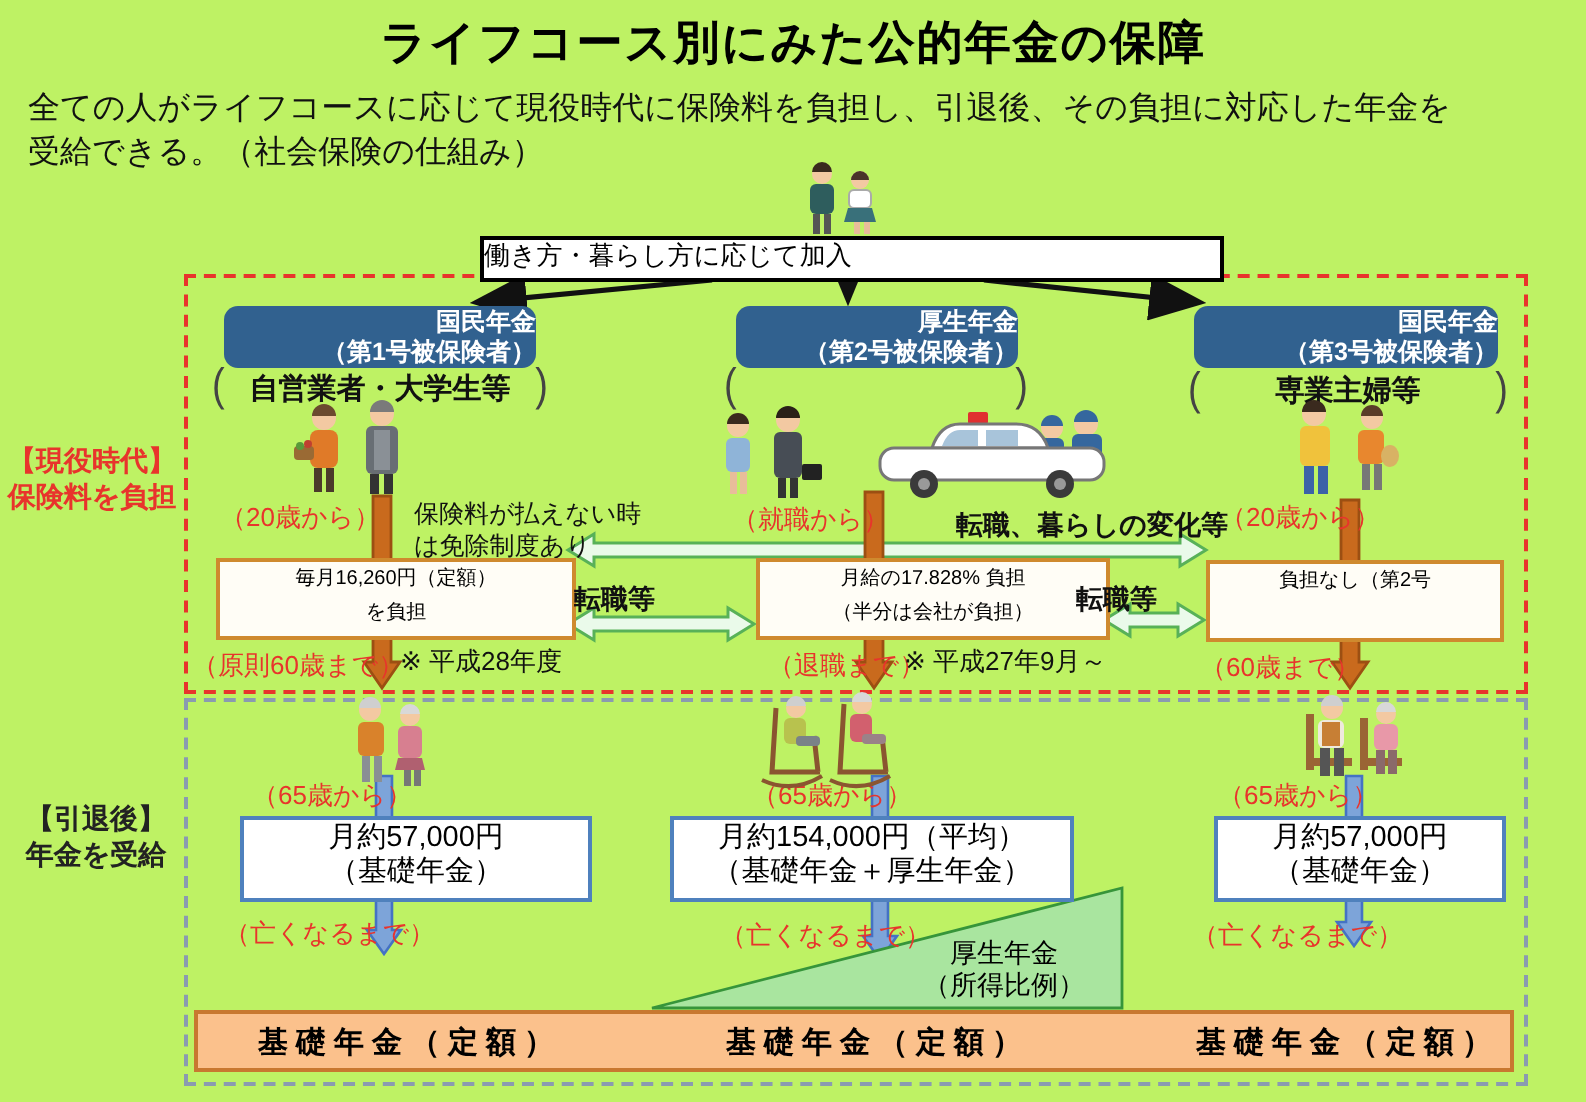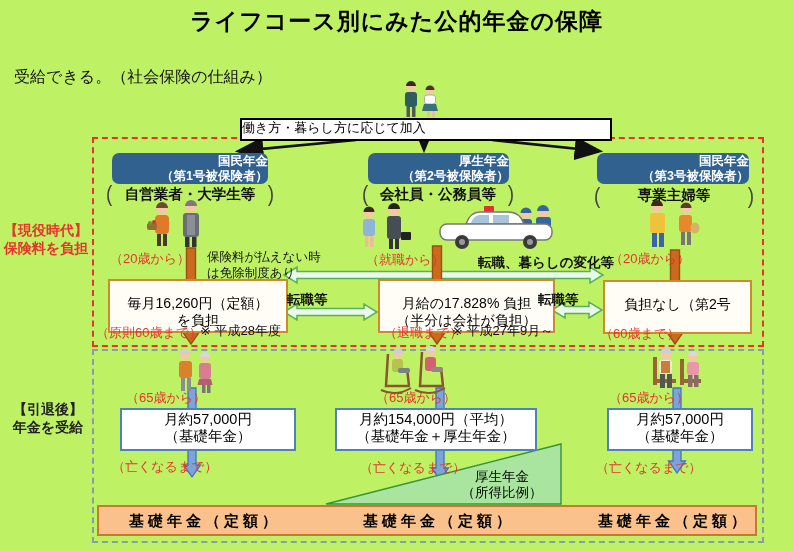--- a/index.html
+++ b/index.html
@@ -11,38 +11,39 @@
   #stage{position:relative;width:793px;height:551px;background:#bef264;overflow:hidden;}
   .abs{position:absolute;}
   .ttl{width:793px;text-align:center;font-size:23px;font-weight:bold;letter-spacing:1px;}
   .sub{font-size:16px;line-height:22px;color:#111;white-space:nowrap;}
   .joinbox{border:2px solid #000;background:#fff;text-align:left;font-size:13px;line-height:16px;}
   .frame-red{border:2px dashed var(--accent_red);}
   .frame-gray{border:2px dashed #8a9bb0;}
   .hdr{background:var(--header_blue);color:#fff;border-radius:7px;text-align:right;font-weight:bold;font-size:12.5px;line-height:14.5px;padding-top:1px;}
   .grp{display:flex;justify-content:space-between;align-items:center;font-size:14.5px;font-weight:bold;color:#111;}
   .grp .paren{font-weight:400;font-size:19px;transform:scaleY(1.2);color:#444;}
-  .cbox{border:2px solid var(--orange_border);background:#fffdf6;text-align:center;font-size:14px;line-height:16.5px;padding-top:14px;}
+  .cbox{border:2px solid var(--orange_border);background:#fffdf6;text-align:center;font-size:10px;line-height:16.5px;padding-top:1px;}
   .pbox{border:2px solid var(--blue_border);background:#fff;text-align:center;font-size:14.5px;line-height:17px;padding-top:1px;}
   .red{color:var(--accent_red);font-size:13px;white-space:nowrap;}
   .note{font-size:12.5px;line-height:15.5px;color:#111;white-space:nowrap;}
   .note2{font-size:13px;color:#111;white-space:nowrap;}
   .xfer{font-size:13.5px;font-weight:bold;color:#111;white-space:nowrap;}
   .sideL{width:92px;text-align:center;font-weight:bold;font-size:14px;line-height:18px;}
   .bar{background:var(--bar_fill);border:2px solid var(--bar_border);}
   .barlbl{position:absolute;top:5px;transform:translateX(-50%);font-size:15px;font-weight:bold;letter-spacing:4px;white-space:nowrap;}
   .trilbl{text-align:center;font-size:13.5px;line-height:16px;font-weight:500;}
   svg{display:block;}
 </style>
 </head>
 <body>
 
 <div id="stage">
 
   <div class="abs ttl" style="left:0;top:6px;">ライフコース別にみた公的年金の保障</div>
+  <div class="abs sub" style="left:14px;top:44px;">全ての人がライフコースに応じて現役時代に保険料を負担し、引退後、その負担に対応した年金を</div>
   <div class="abs sub" style="left:14px;top:66px;">受給できる。（社会保険の仕組み）</div>
 
   <div class="abs frame-red" style="left:92px;top:137px;width:668px;height:206px;"></div>
   <div class="abs frame-gray" style="left:92px;top:349px;width:668px;height:190px;"></div>
 
   <svg class="abs" style="left:0;top:0;" width="793" height="551" viewBox="0 0 793 551">
     <defs>
       <marker id="ah" markerWidth="11" markerHeight="9" refX="9" refY="4.5" orient="auto">
         <path d="M0,0 L11,4.5 L0,9 Z" fill="#111"></path>
       </marker>
@@ -115,21 +116,20 @@
     <div>（第3号被保険者）</div>
   </div>
 
   <div class="abs grp" style="left:106px;top:183px;width:168px;height:22px;">
     <span class="paren">(</span>
     <span>自営業者・大学生等</span>
     <span class="paren">)</span>
   </div>
   <div class="abs grp" style="left:362px;top:183px;width:152px;height:22px;">
     <span class="paren">(</span>
-    <span>会社員・公務員等</span>
     <span class="paren">)</span>
   </div>
   <div class="abs grp" style="left:594px;top:184px;width:160px;height:23px;">
     <span class="paren">(</span>
     <span>専業主婦等</span>
     <span class="paren">)</span>
   </div>
 
   <div class="abs red" style="left:110px;top:250px;">（20歳から）</div>
   <div class="abs note" style="left:207px;top:250px;">

